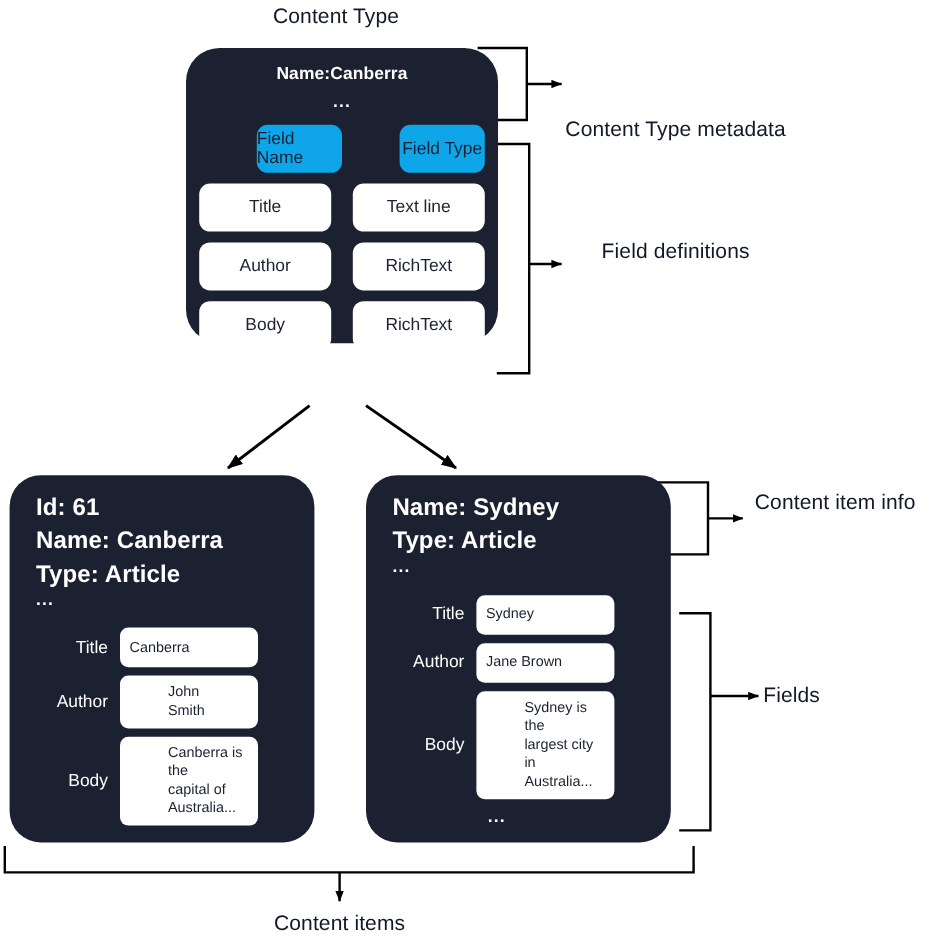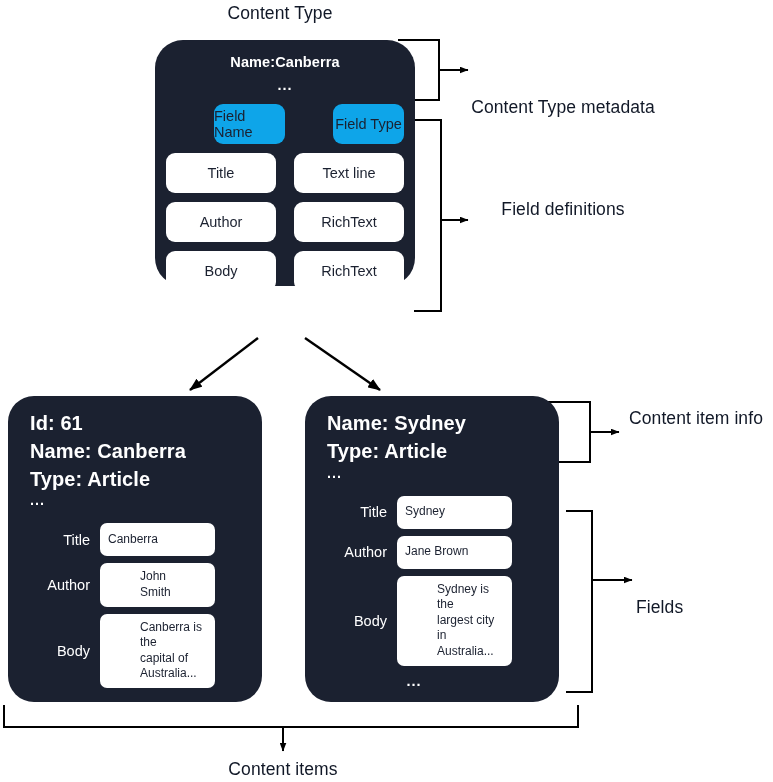--- a/index.html
+++ b/index.html
@@ -65,21 +65,20 @@
     top: 407px;
     width: 152px;
     text-align: center;
   }
 
   #label-fields {
     left: 636px;
     top: 568px;
     width: 110px;
     text-align: left;
-    margin-top: 28px;
   }
 
   #label-content-items {
     left: 0px;
     top: 758px;
     width: 566px;
     text-align: center;
   }
 
   

